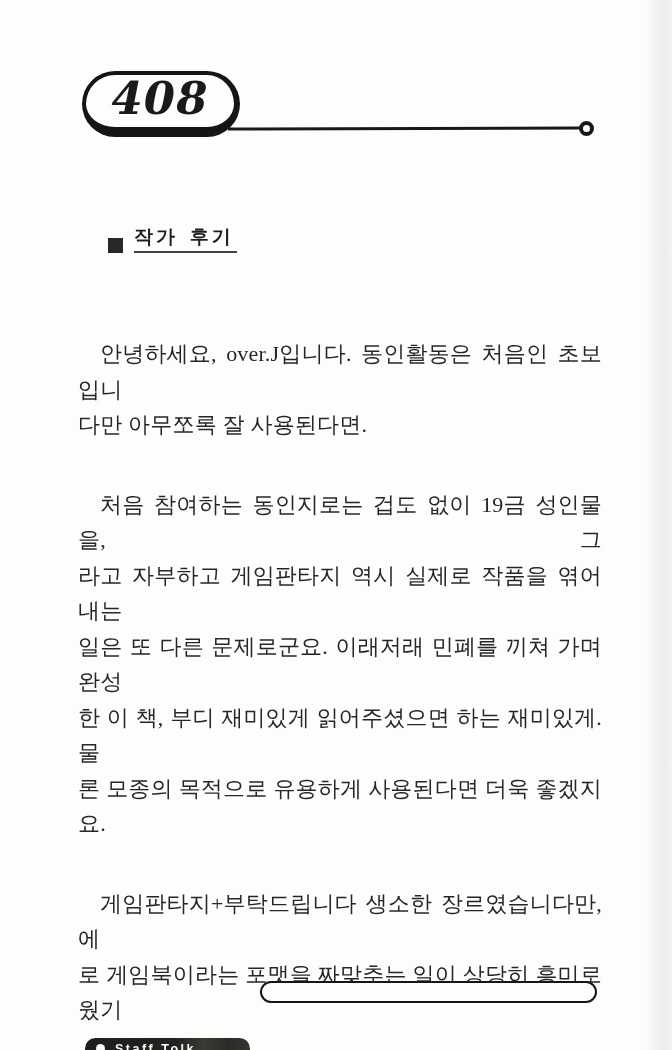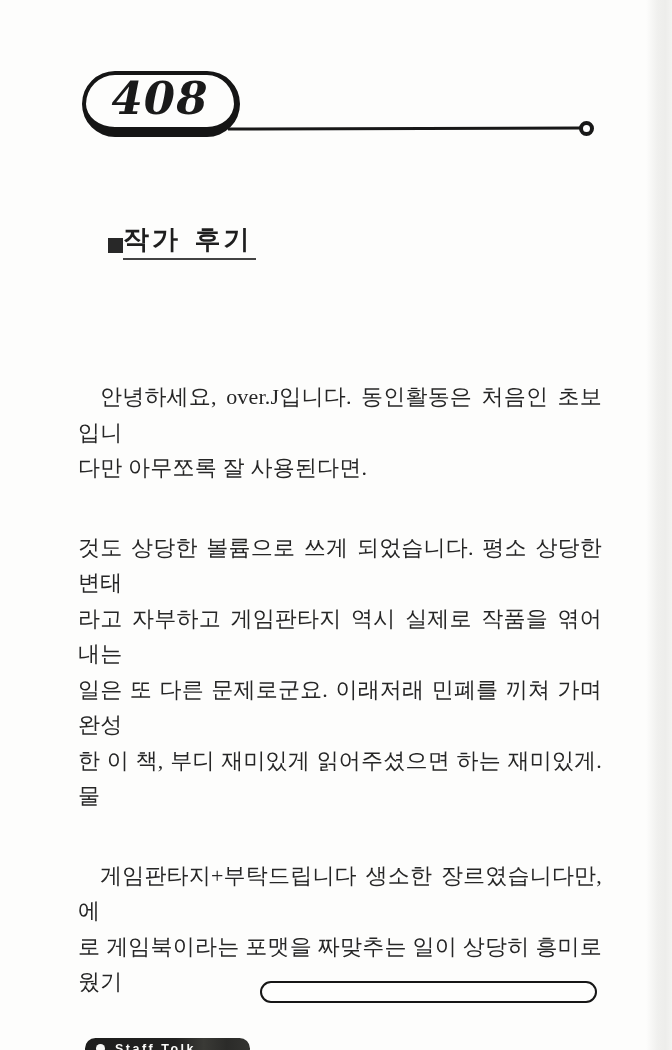--- a/index.html
+++ b/index.html
@@ -88,22 +88,22 @@
     align-items: flex-start;
   }
   .square-bullet {
     width: 15px;
     height: 15px;
     background: #282828;
     margin-top: 11px;
     flex: 0 0 auto;
   }
   .heading-text {
-    margin-left: 0;
-    font-size: 26px;
+    margin-left: 11px;
+    font-size: 19px;
     font-weight: 600;
     letter-spacing: 3px;
     word-spacing: 4px;
     color: #1e1e1e;
     border-bottom: 2px solid #434343;
     padding: 0 3px 5px 0;
     line-height: 1.0;
   }
 
   
@@ -117,21 +117,21 @@
     color: #262626;
     letter-spacing: 0.2px;
   }
   .paragraph { margin: 0 0 44px 0; }
   .paragraph:last-child { margin-bottom: 0; }
   .line {
     text-align: justify;
     text-align-last: justify;
     white-space: normal;
   }
-  .line.first { text-indent: 22px; margin-top: 43px; }
+  .line.first { text-indent: 22px; }
   .line.last { text-align-last: left; }
 
   
   .staff-pill {
     position: absolute;
     left: 85px;
     top: 1038px;
     width: 165px;
     height: 21px;
     border-radius: 11px;
@@ -184,24 +184,25 @@
     <span class="square-bullet"></span>
     <span class="heading-text">작가 후기</span>
   </div>
 
   <div class="afterword">
       <div class="paragraph">
         <div class="line first">안녕하세요, over.J입니다. 동인활동은 처음인 초보입니</div>
         <div class="line last">다만 아무쪼록 잘 사용된다면.</div>
       </div>
       <div class="paragraph">
-        <div class="line">것도 상당한 볼륨으로 쓰게 되었습니다. 평소 상당한 변태</div>
+        <div class="line first">처음 참여하는 동인지로는 겁도 없이 19금 성인물을, 그</div>
         <div class="line">라고 자부하고 게임판타지 역시 실제로 작품을 엮어 내는</div>
         <div class="line">일은 또 다른 문제로군요. 이래저래 민폐를 끼쳐 가며 완성</div>
         <div class="line">한 이 책, 부디 재미있게 읽어주셨으면 하는 재미있게. 물</div>
+        <div class="line last">론 모종의 목적으로 유용하게 사용된다면 더욱 좋겠지요.</div>
       </div>
       <div class="paragraph">
         <div class="line first">게임판타지+부탁드립니다 생소한 장르였습니다만, 에</div>
         <div class="line">로 게임북이라는 포맷을 짜맞추는 일이 상당히 흥미로웠기</div>
       </div>
     </div>
 
   <div class="staff-pill">
     <span class="staff-dot"></span>
     <span class="staff-label">Staff Tolk</span>

